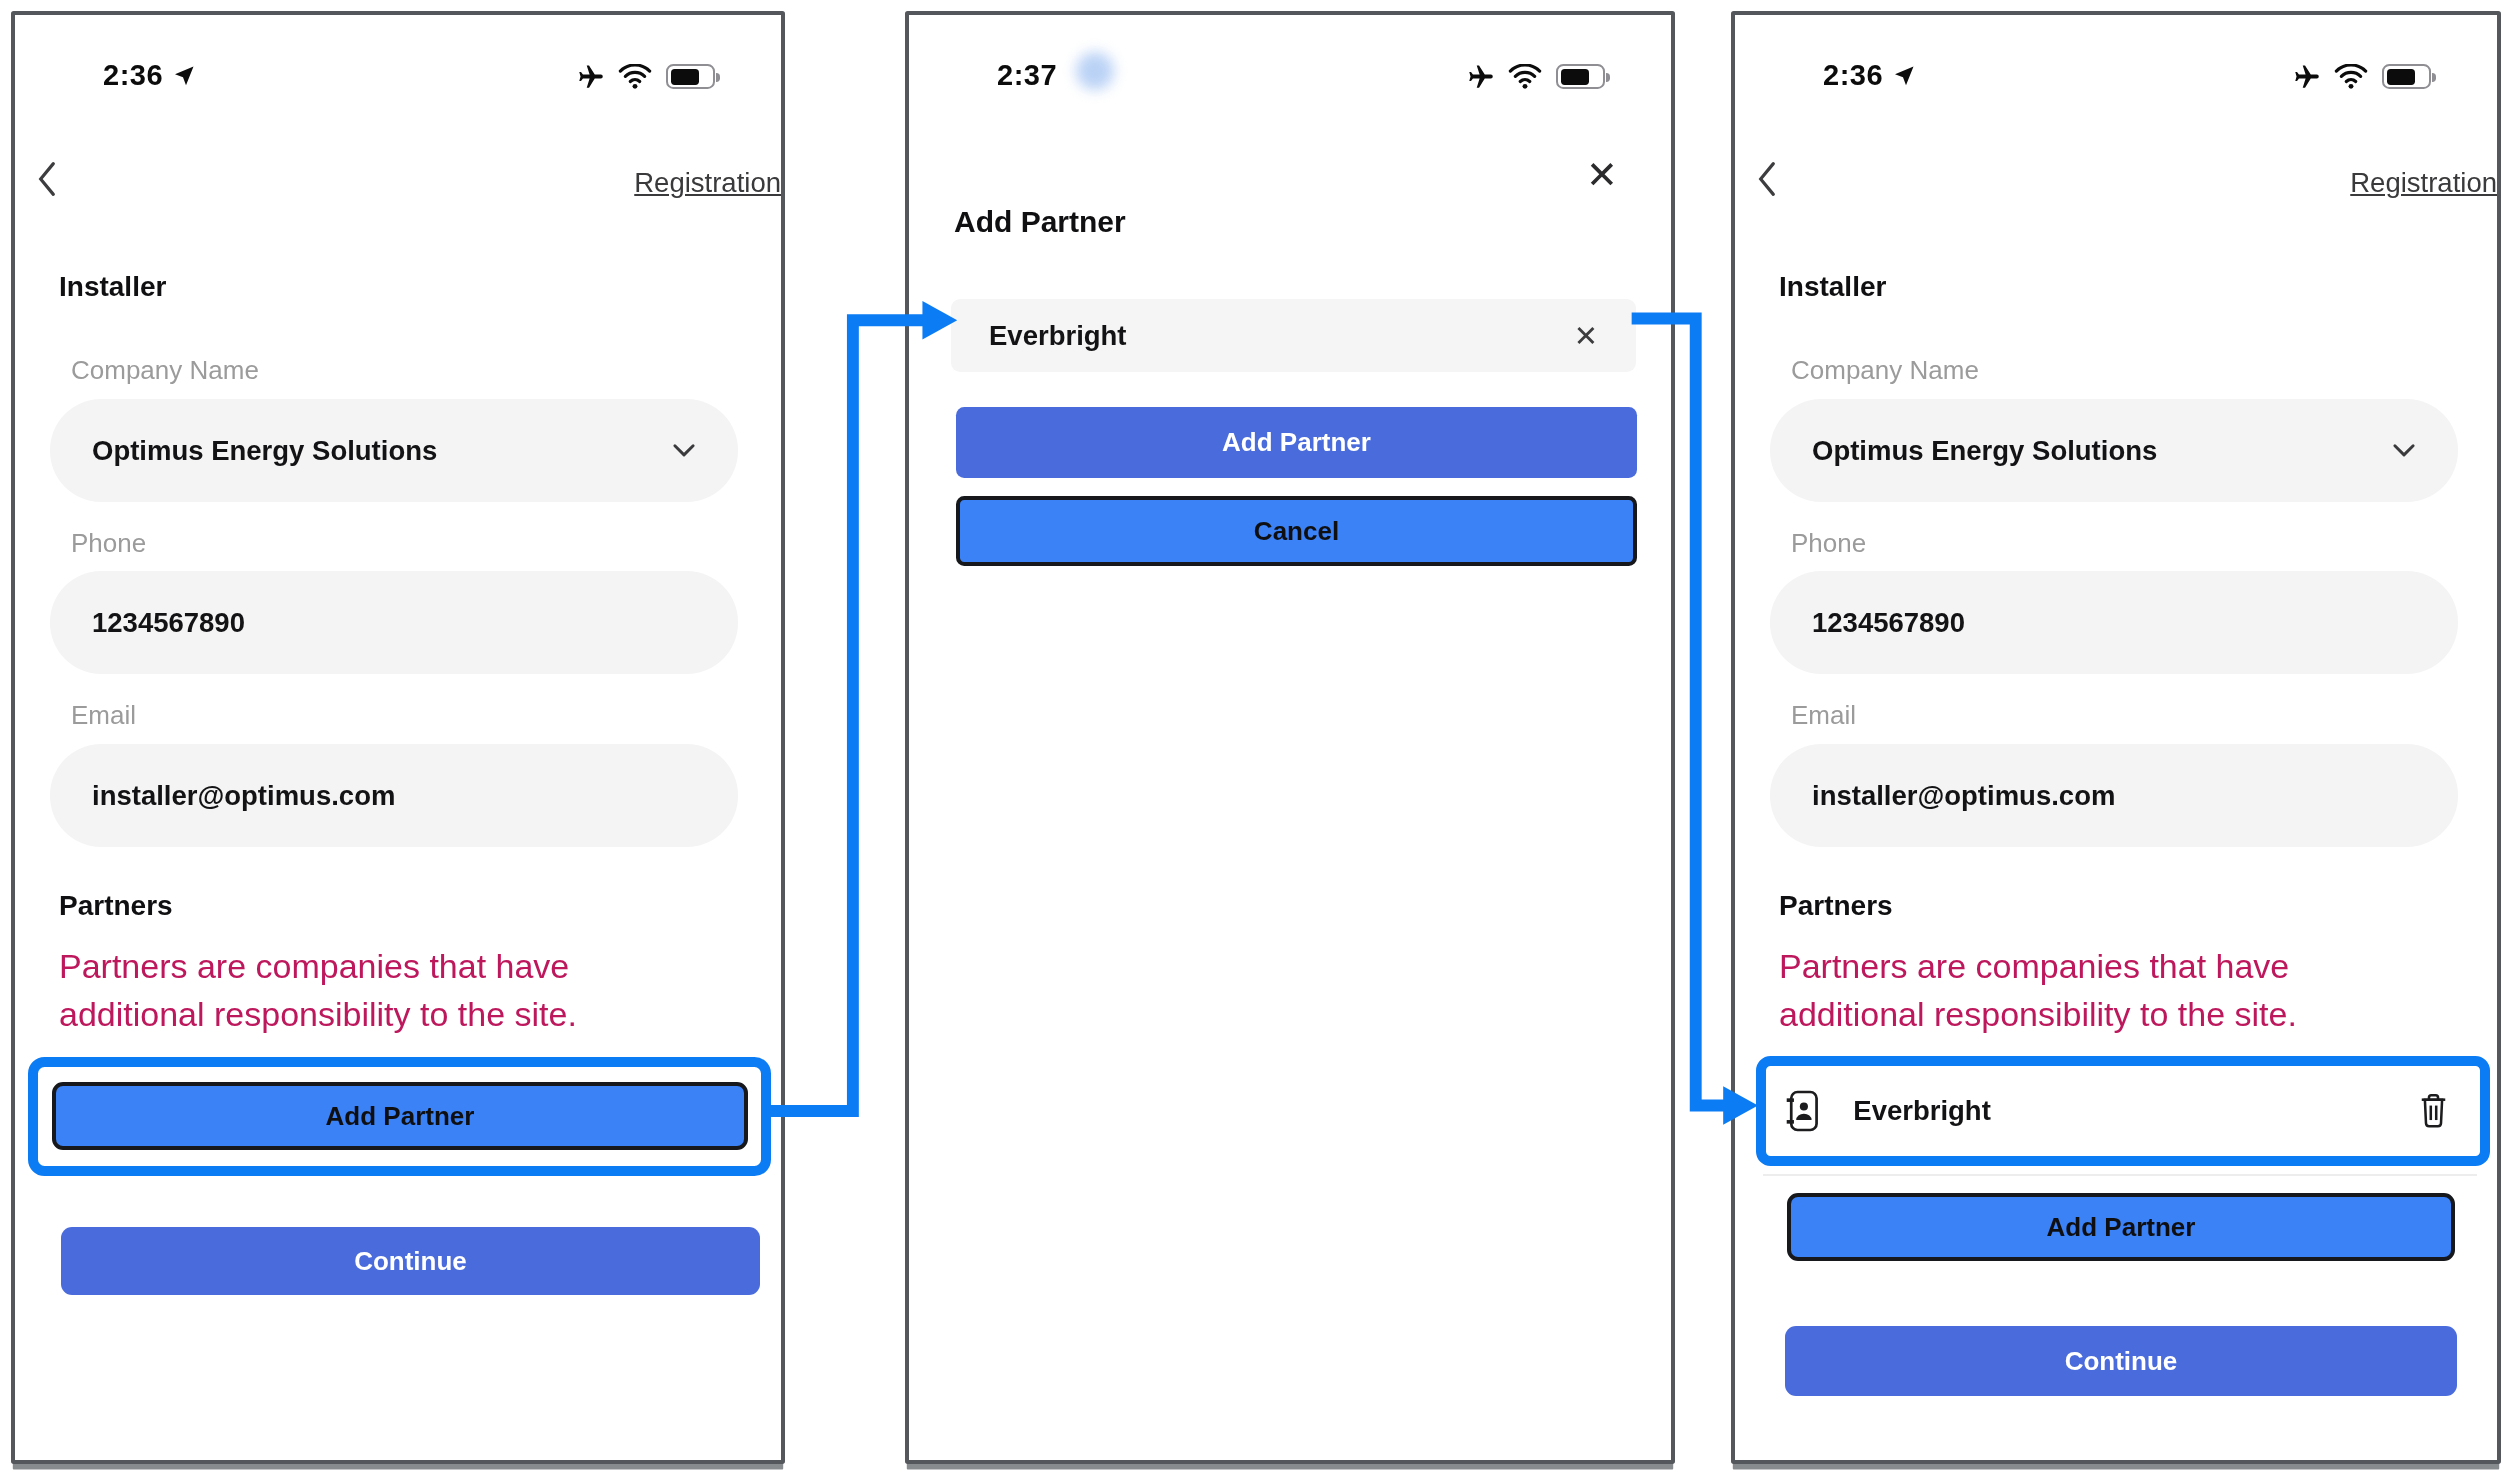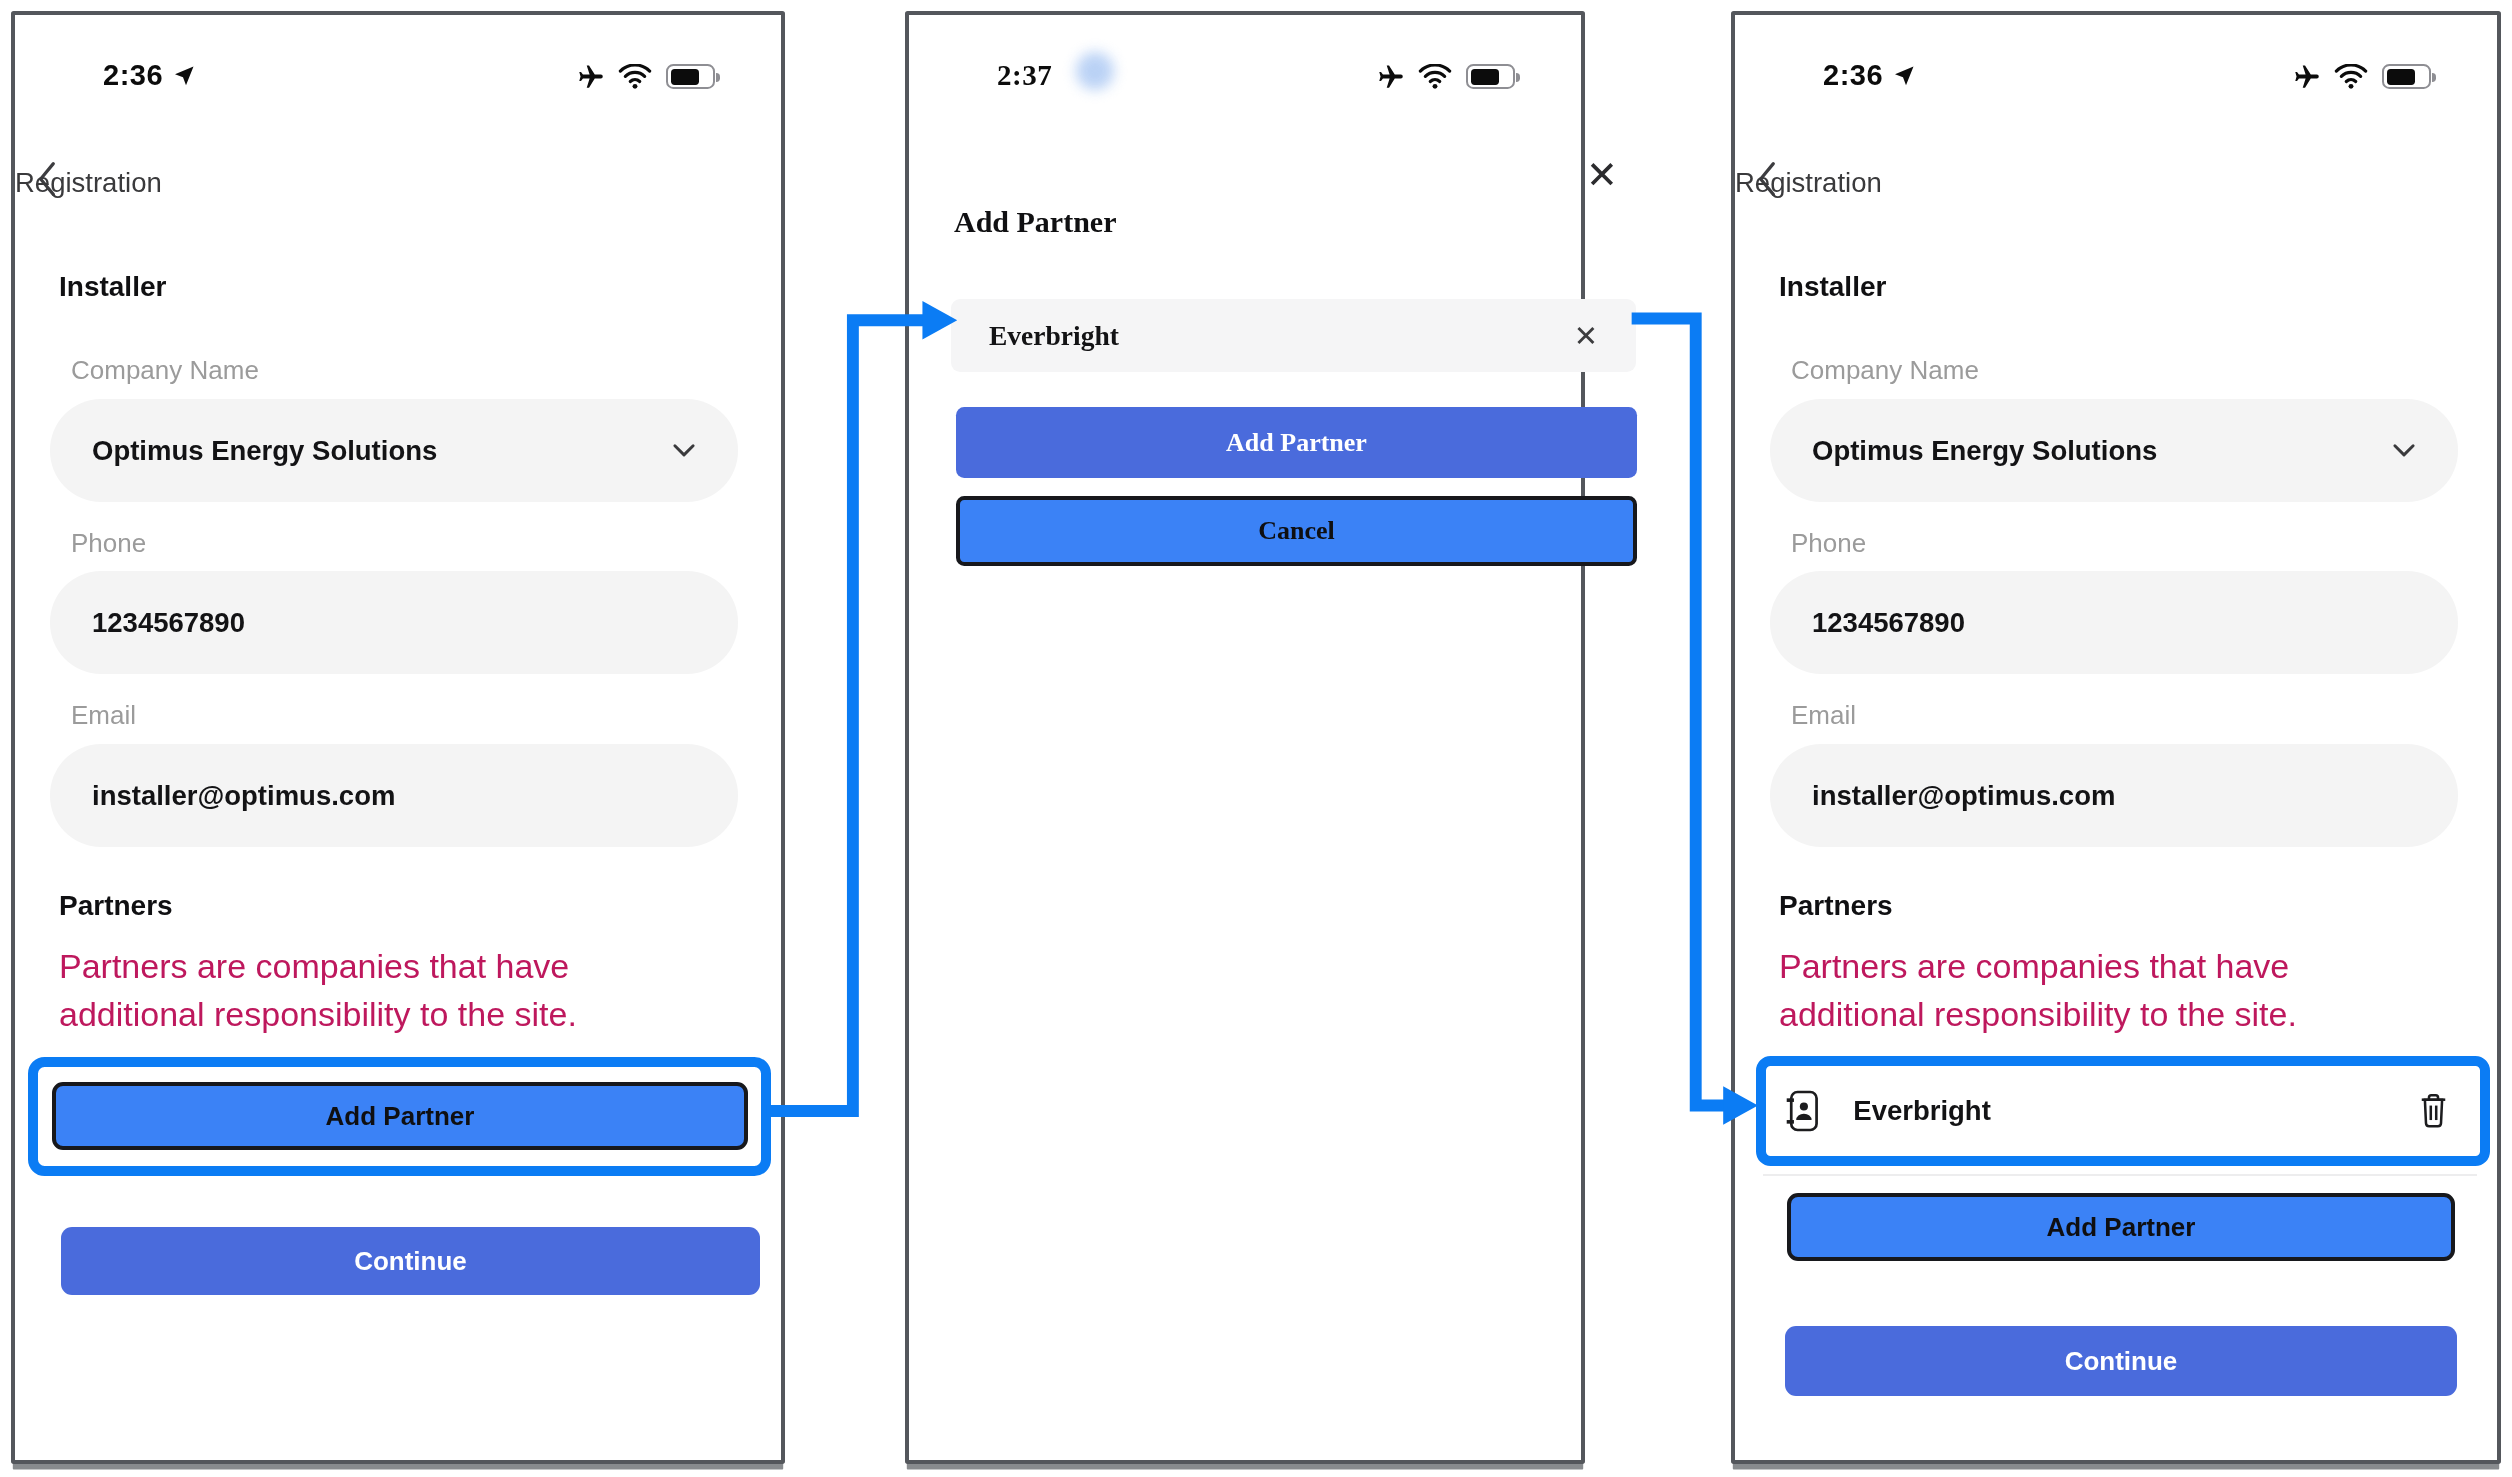--- a/index.html
+++ b/index.html
@@ -6,39 +6,39 @@
   .canvas{
     position:relative;width:2512px;height:1477px;background:#ffffff;
     font-family:"Liberation Sans",sans-serif;color:#111;overflow:hidden;
   }
   .phone{
     position:absolute;top:11px;height:1453px;background:#fff;
     border:4.6px solid #54575c;border-radius:2.7px;box-sizing:border-box;
     box-shadow:0 7.3px 0 -1.8px #888b8e;
   }
   #phone-left{left:11px;width:774px;}
-  #phone-middle{left:905px;width:680px;font-family:Liberation Serif, serif;}
+  #phone-middle{left:905px;width:770px;}
   #phone-right{left:1731px;width:770px;}
 
   
   .status-time{
     position:absolute;top:44px;left:88px;display:flex;align-items:center;gap:9.2px;
     font-size:29px;font-weight:700;color:#0c0c0c;letter-spacing:0.5px;
   }
   .status-icons{position:absolute;top:48px;right:66px;display:flex;align-items:center;gap:13.7px;}
   .battery{position:relative;width:49px;height:25px;border:2.3px solid #8e8e93;border-radius:7.3px;box-sizing:border-box;}
   .battery .level{position:absolute;top:2.7px;left:2.7px;bottom:2.7px;width:64%;background:#0c0c0c;border-radius:3.7px;}
   .battery::after{content:"";position:absolute;right:-7.3px;top:6.4px;width:4.6px;height:9.2px;background:#8e8e93;border-radius:0 3.7px 3.7px 0;}
   .focus-dot{position:absolute;left:167px;top:37px;width:38px;height:38px;border-radius:50%;
     background:#b7d0f5;filter:blur(6.4px);opacity:.95;}
 
   
   .nav-back{position:absolute;top:145px;left:20px;width:24px;height:38px;}
-  .nav-title{position:absolute;top:152px;left:0;width:100%;text-align:left;
-    font-size:27.5px;color:#3a3a3c;}
+  .nav-title{position:absolute;top:152px;left:0;width:100%;text-align:right;
+    font-size:27.5px;color:#3a3a3c;text-decoration:underline;}
 
   
   .sec-heading{position:absolute;left:44px;font-size:28px;font-weight:700;color:#101012;text-align:center;}
   .field-label{position:absolute;left:56px;font-size:26px;color:#9b9b9b;}
   .pill{
     position:absolute;left:35px;width:688px;height:103px;background:#f4f4f4;border-radius:51px;
     display:flex;align-items:center;padding:0 42px;box-sizing:border-box;
     font-size:27.5px;font-weight:700;color:#131315;
   }
   .pill .chev{margin-left:auto;display:flex;align-items:center;}

